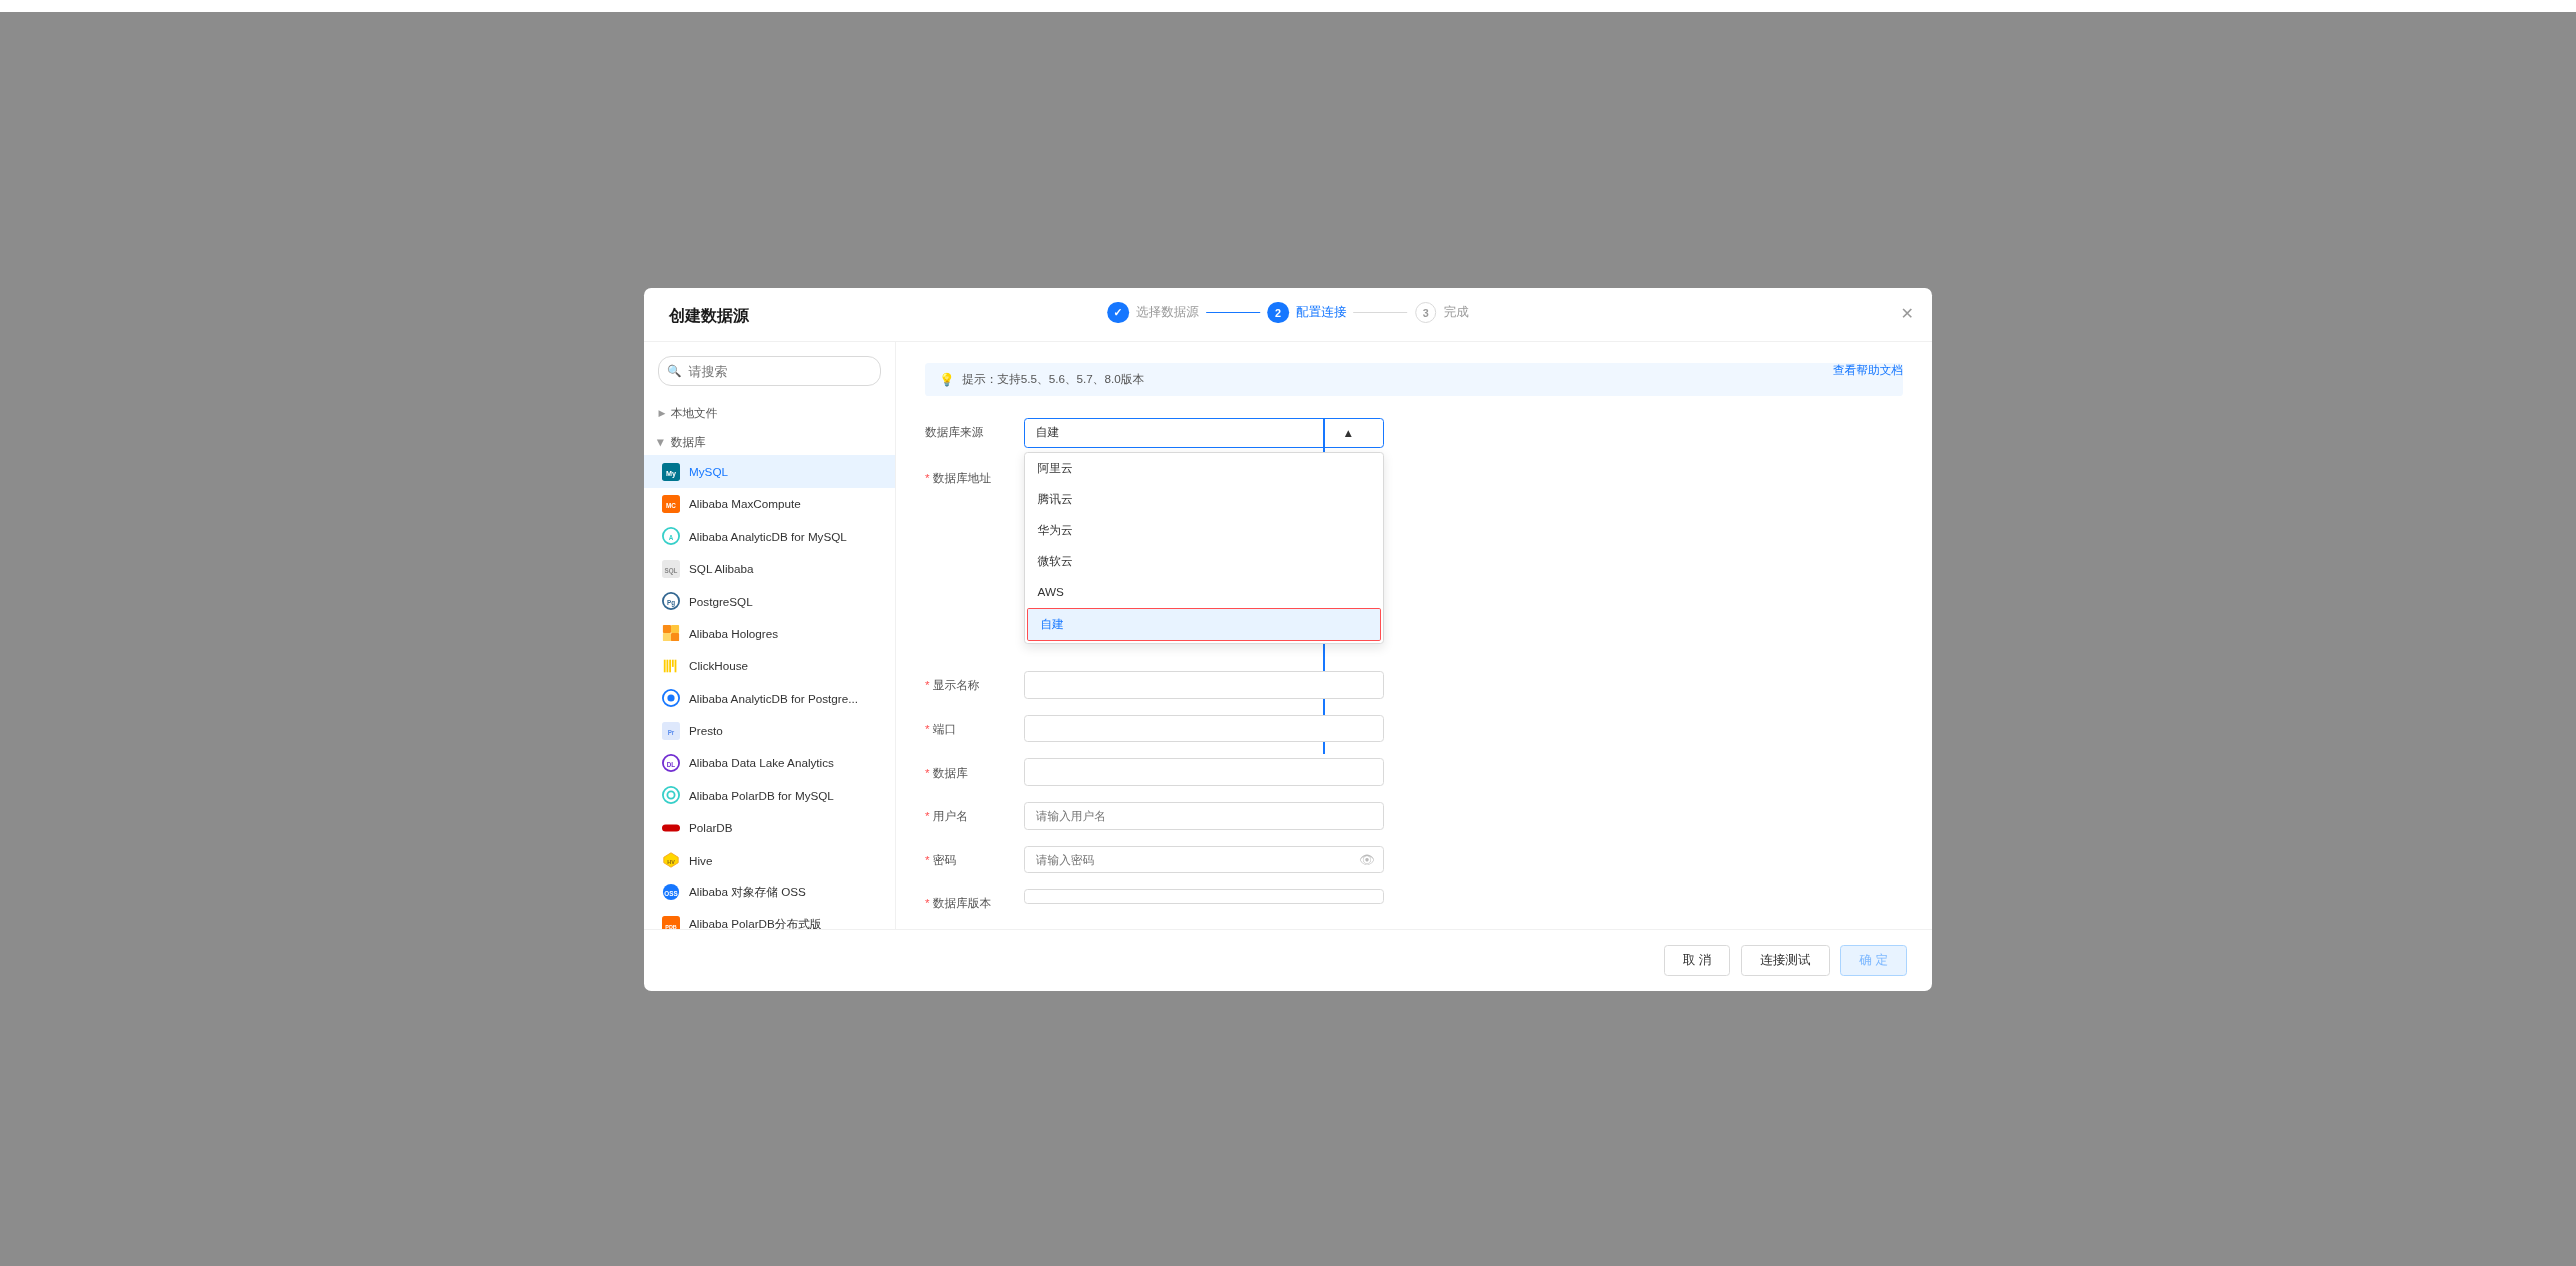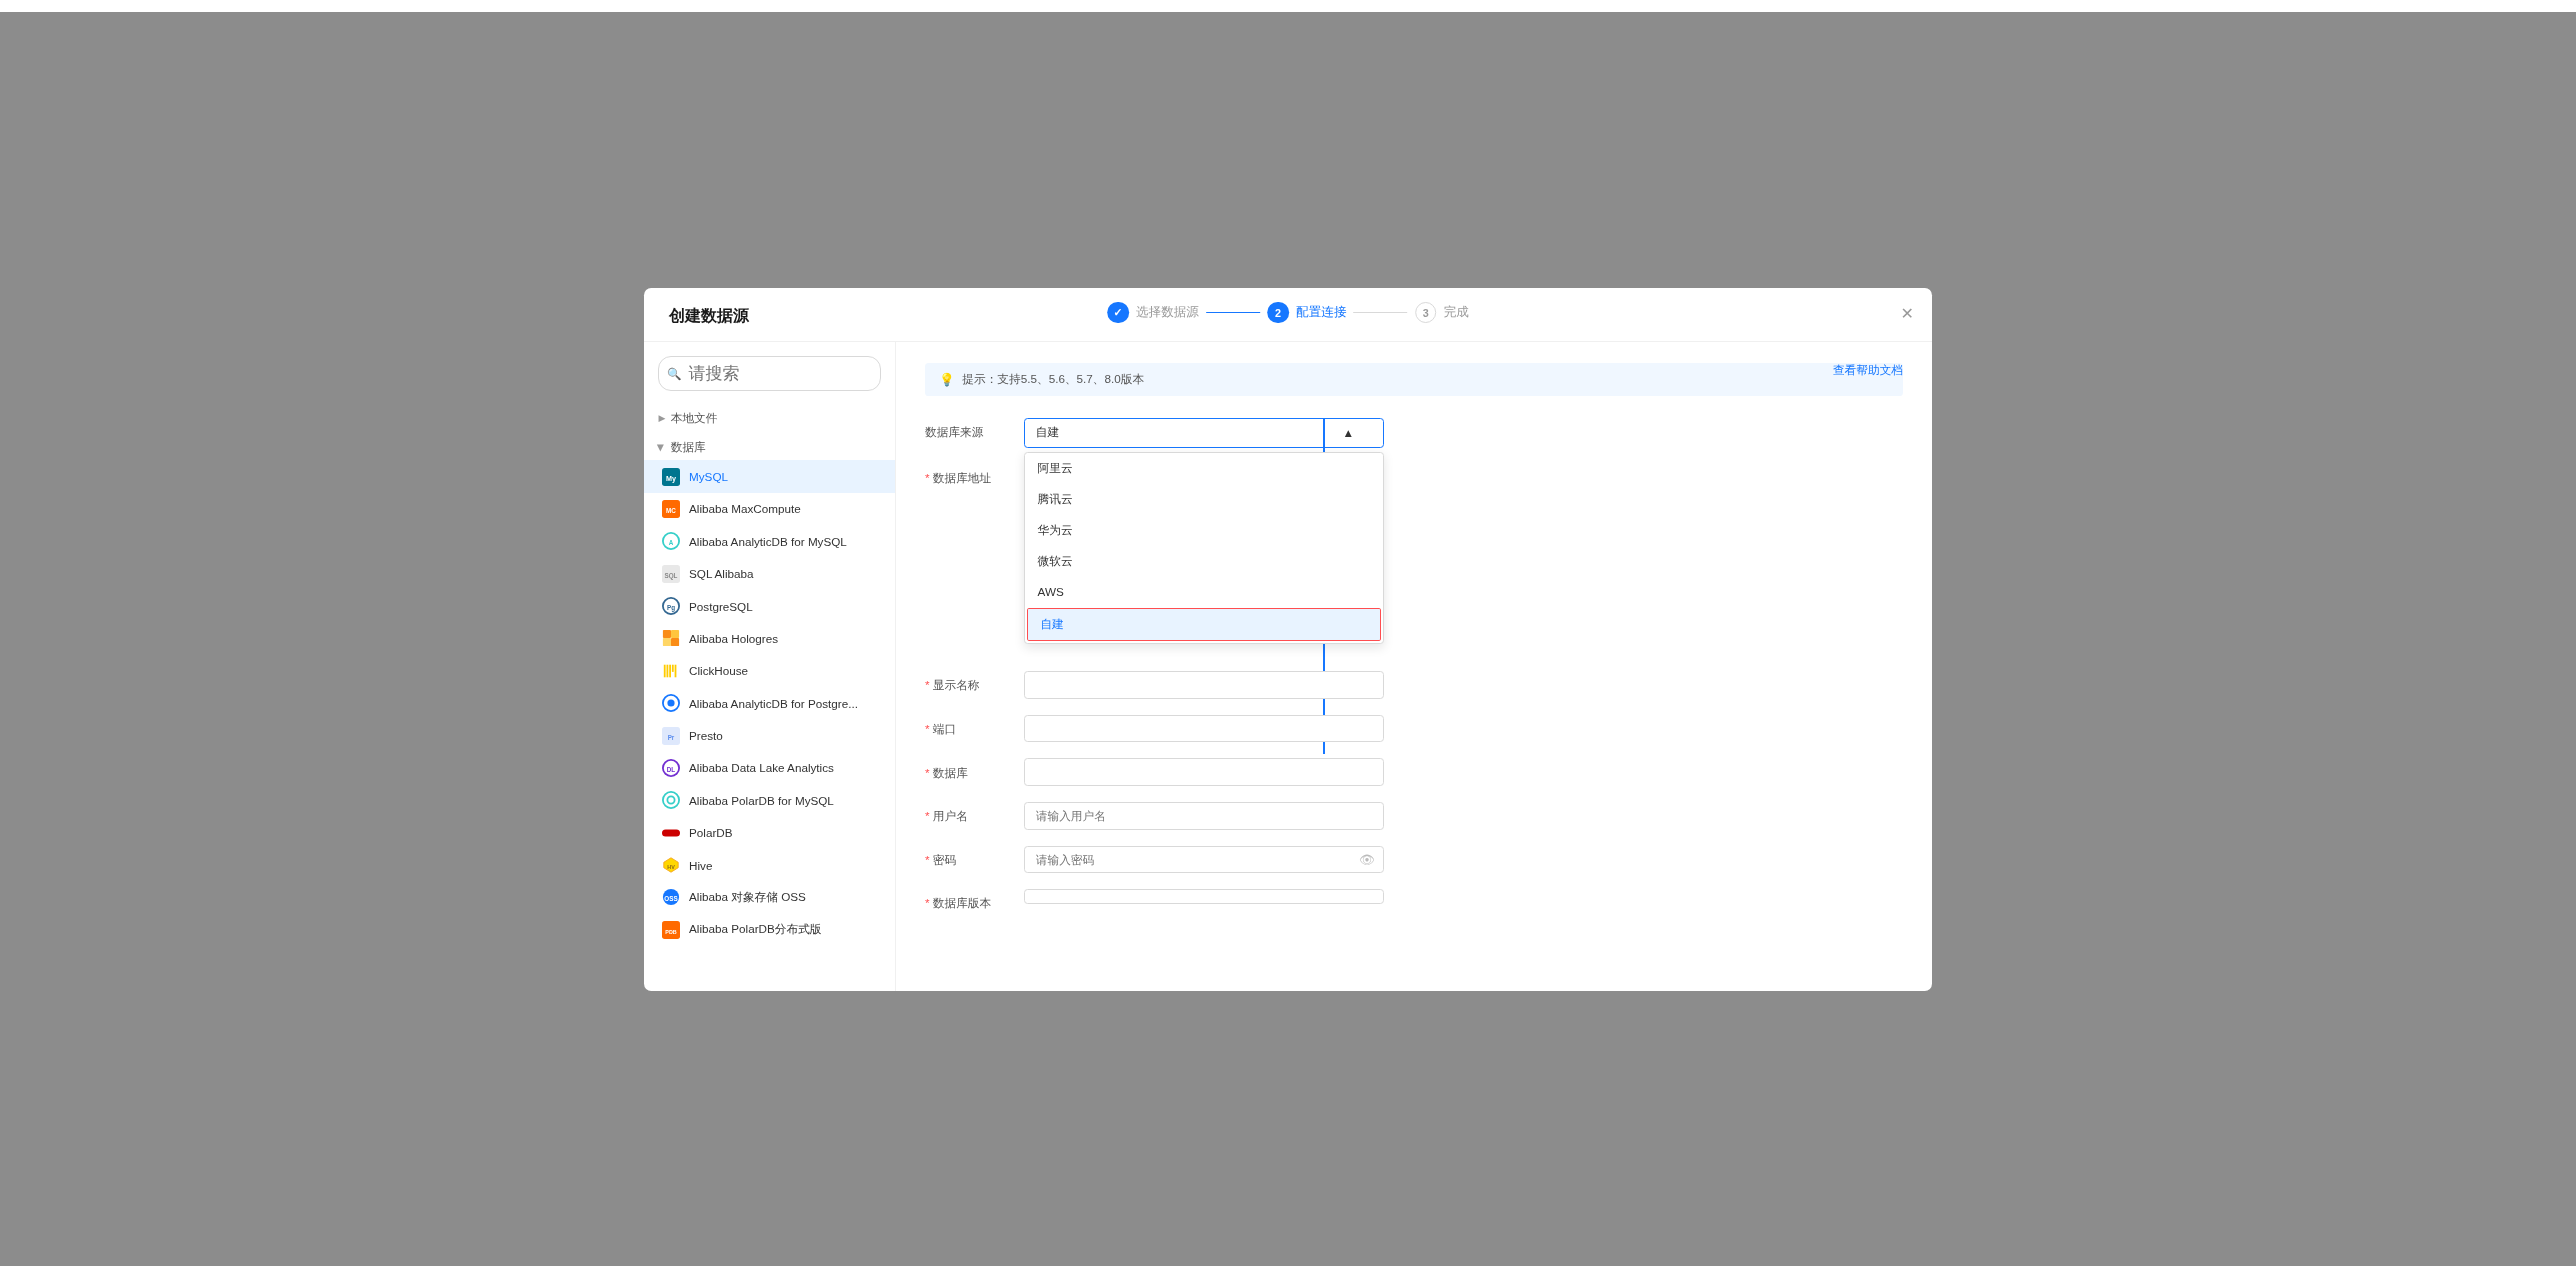--- a/index.html
+++ b/index.html
@@ -21,21 +21,21 @@
     .step-label { font-size: 12.6px; }
     .step-label-active { color: #1677ff; font-weight: 500; }
     .step-label-inactive { color: #999; }
     .step-line { width: 54px; height: 0.9px; background: #1677ff; margin: 0 7.2px; }
     .step-line-inactive { width: 54px; height: 0.9px; background: #d9d9d9; margin: 0 7.2px; }
     
     .modal-body { display: flex; flex: 1; overflow: hidden; }
     
     .sidebar { width: 252px; border-right: 0.9px solid #f0f0f0; padding: 14.4px 0; overflow-y: auto; flex-shrink: 0; }
     .search-box { margin: 0 14.4px 14.4px; position: relative; }
-    .search-input { width: 100%; padding: 6.3px 10.8px 6.3px 29px; border: 0.9px solid #d9d9d9; border-radius: 13px; font-size: 17px; color: #999; outline: none; }
+    .search-input { width: 100%; padding: 6.3px 10.8px 6.3px 29px; border: 0.9px solid #d9d9d9; border-radius: 13px; font-size: 13px; color: #999; outline: none; }
     .search-icon-wrap { position: absolute; left: 9px; top: 50%; transform: translateY(-50%); color: #bbb; font-size: 11.7px; }
     
     .sidebar-section { margin-bottom: 3.6px; }
     .sidebar-section-header { display: flex; align-items: center; gap: 5.4px; padding: 5.4px 14.4px; cursor: pointer; font-size: 11.7px; color: #555; }
     .arrow { font-size: 9px; color: #999; }
     .arrow-right { transform: rotate(0deg); }
     .arrow-down { transform: rotate(90deg); display: inline-block; }
     
     .sidebar-item { display: flex; align-items: center; gap: 9px; padding: 7.2px 14.4px 7.2px 18px; cursor: pointer; font-size: 11.7px; color: #333; }
     .sidebar-item.active { background: #e8f3ff; color: #1677ff; }
@@ -351,15 +351,20 @@
             <div class="select-box select-box-inactive">
               
               
             </div>
           </div>
         </div>
 
       </div>
     </div>
 
+    <div class="modal-footer">
+      <button class="btn">取 消</button>
+      <button class="btn">连接测试</button>
+      <button class="btn btn-disabled">确 定</button>
+    </div>
   </div>
 </div>
 
 
 </body></html>

